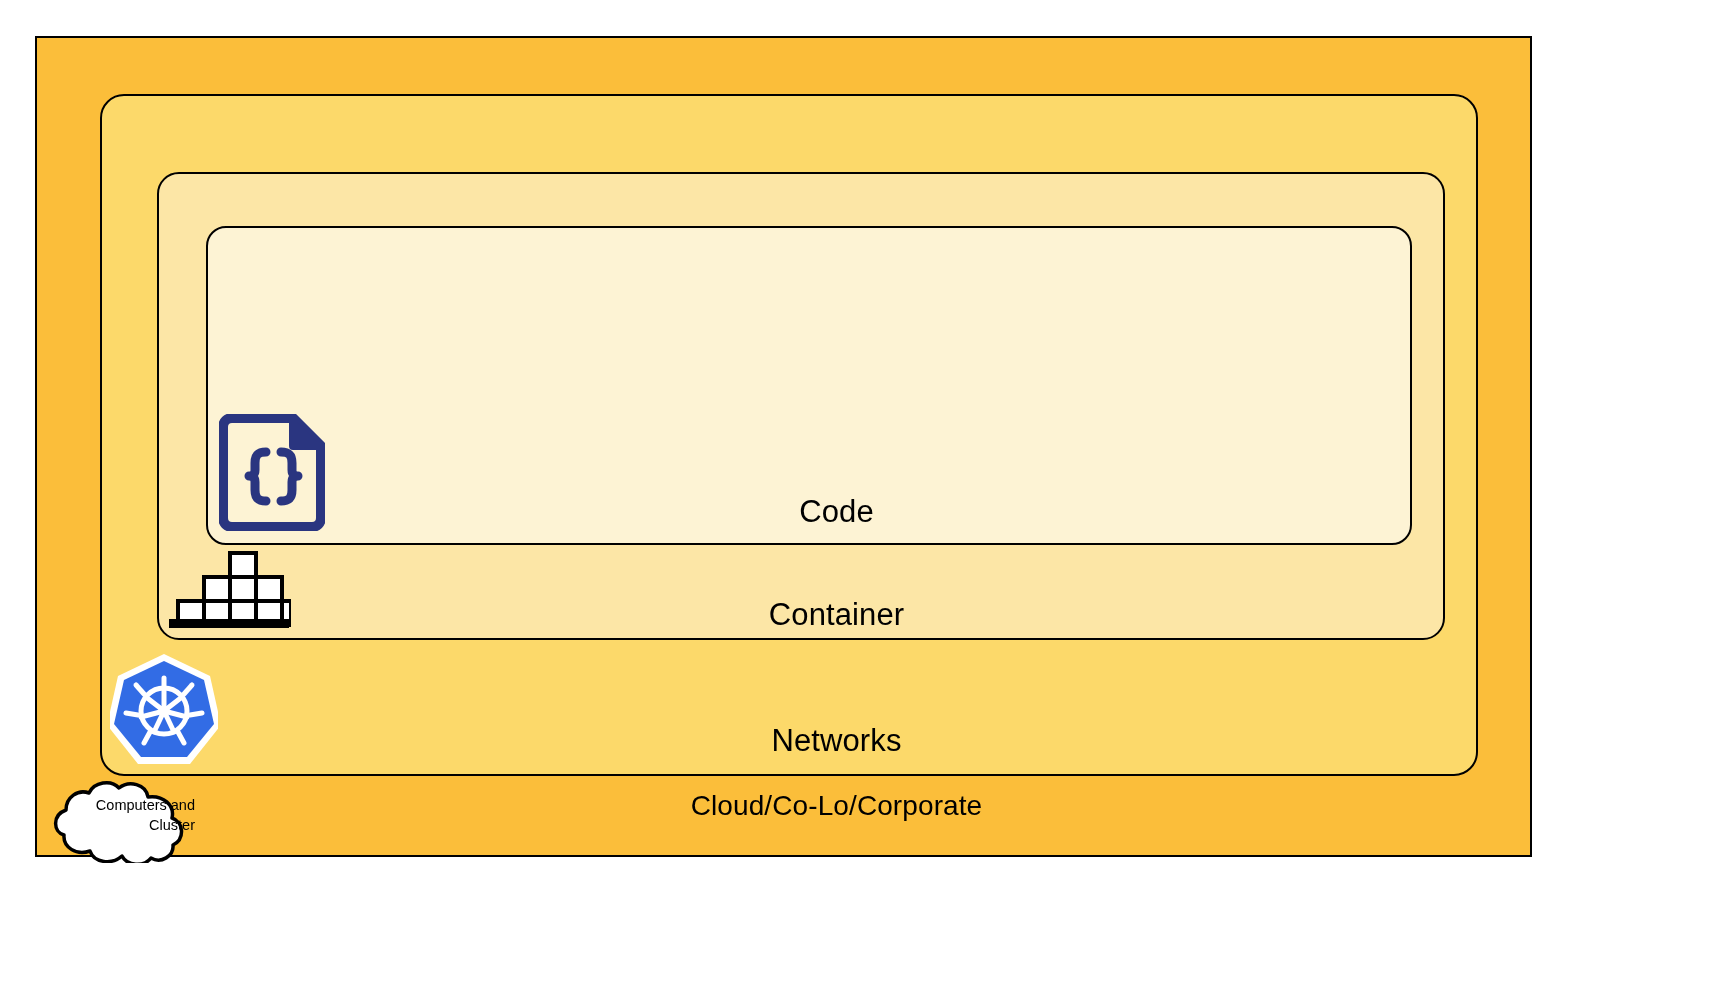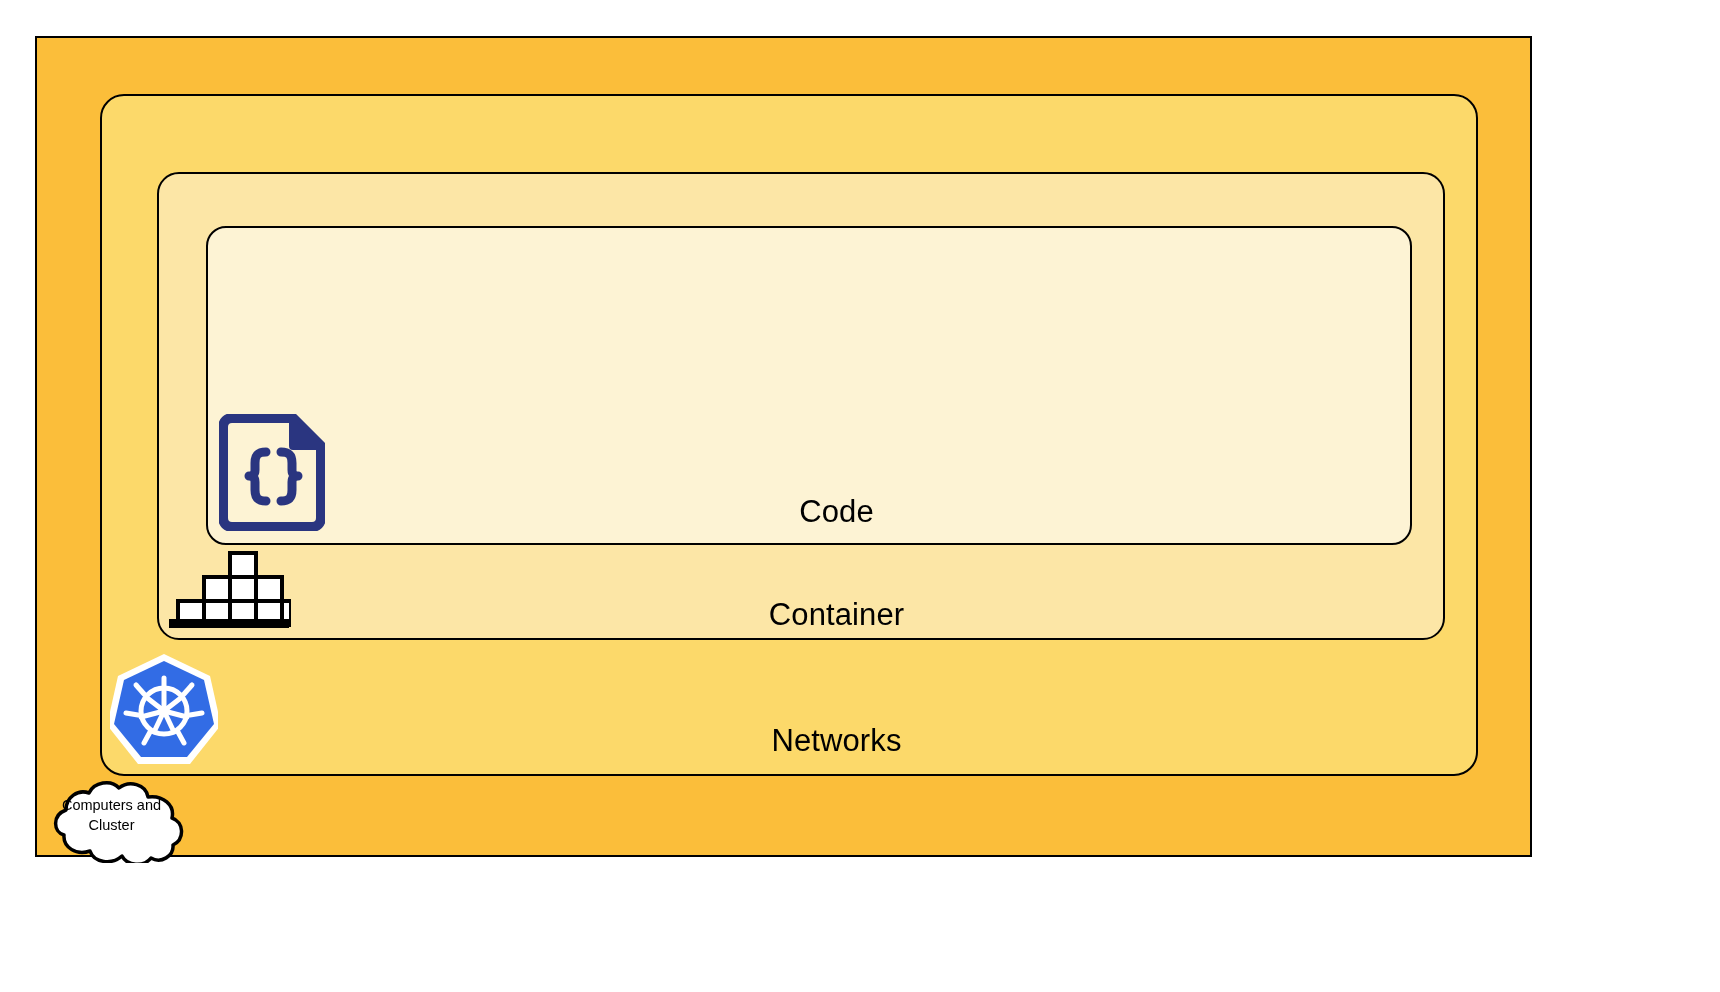--- a/index.html
+++ b/index.html
@@ -38,21 +38,21 @@
   #icon-container svg{display:block;width:124px;height:77px;}
 
   
   #icon-kubernetes{position:absolute;left:110px;top:653px;width:108px;height:113px;}
   #icon-kubernetes svg{display:block;width:108px;height:113px;}
 
   
   #cloud-computers{position:absolute;left:28px;top:777px;width:167px;height:86px;}
   #cloud-computers svg{position:absolute;left:0;top:0;width:167px;height:86px;}
   #cloud-computers .cloud-text{position:absolute;left:0;top:19px;width:167px;
-        text-align:center;font-size:14.5px;line-height:1.35;color:#000;}
+        text-align:right;font-size:14.5px;line-height:1.35;color:#000;}
   #cloud-computers .cloud-text .ln{display:block;}
 </style>
 </head>
 <body>
 
 <div id="stage">
 
   <div class="layer" id="layer-datacenter">
 
     <div class="layer" id="layer-cluster" style="left:63px;top:56px;">
@@ -65,20 +65,21 @@
     </div>
   </div>
 
   <div class="caption" id="caption-code">Code</div>
 
   <div class="caption" id="caption-container">Container</div>
 
   <div class="caption" id="caption-cluster">Networks</div>
 
   <div class="caption" id="caption-datacenter">
+    <span class="ln">Cloud/Co-Lo/Corporate</span>
   </div>
 
   <div id="icon-code">
     <svg viewBox="0 0 106 117" xmlns="http://www.w3.org/2000/svg">
       <path d="M13 4 H74 L102 32 V104 A9 9 0 0 1 93 113 H13 A9 9 0 0 1 4 104 V13 A9 9 0 0 1 13 4 Z" fill="none" stroke="#2a3580" stroke-width="10" stroke-linejoin="round"></path>
       <path d="M74 4 V32 H102" fill="#2a3580" stroke="#2a3580" stroke-width="8" stroke-linejoin="round"></path>
       <path d="M47 38 C38 38 36 42 36 49 L36 56 C36 61 33 62 30 62 C33 62 36 63 36 68 L36 76
                C36 83 38 87 47 87" fill="none" stroke="#2a3580" stroke-width="9" stroke-linecap="round" stroke-linejoin="round"></path>
       <path d="M62 38 C71 38 73 42 73 49 L73 56 C73 61 76 62 79 62 C76 62 73 63 73 68 L73 76
                C73 83 71 87 62 87" fill="none" stroke="#2a3580" stroke-width="9" stroke-linecap="round" stroke-linejoin="round"></path>

